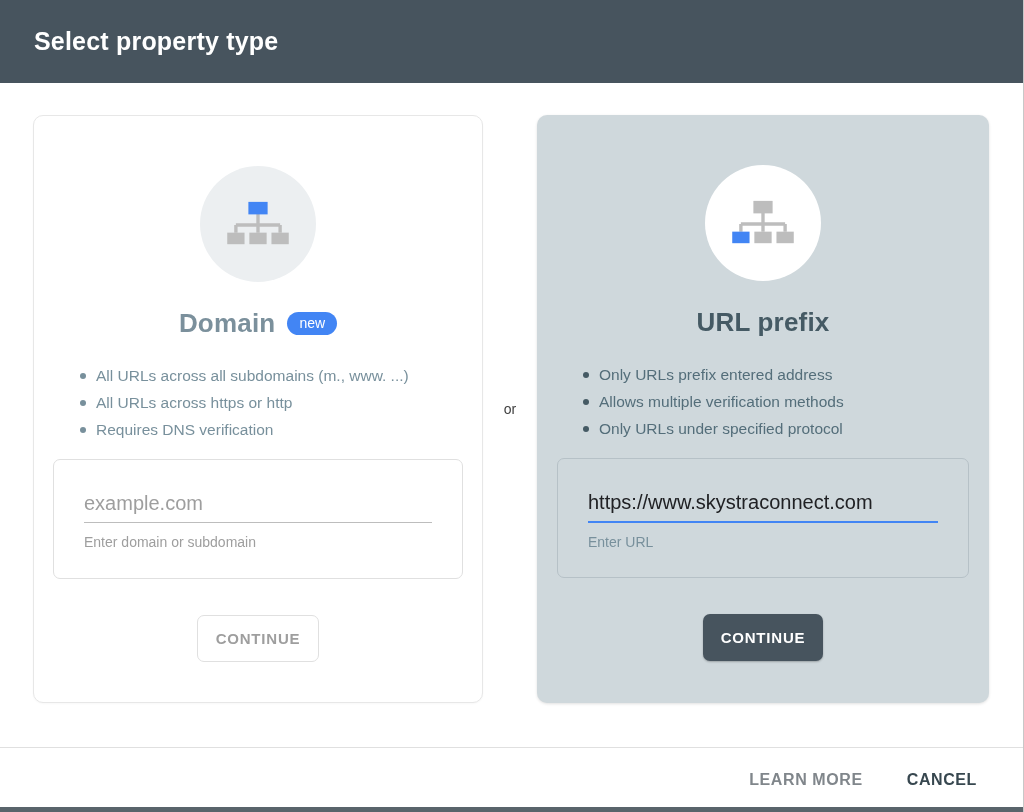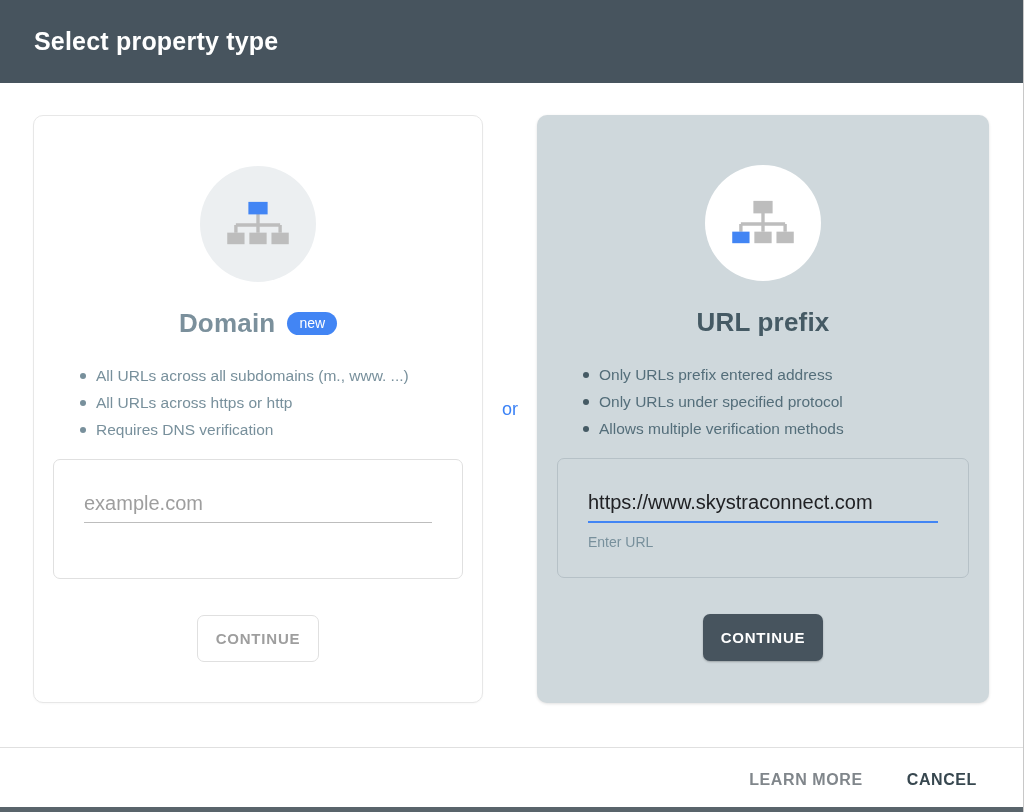--- a/index.html
+++ b/index.html
@@ -57,22 +57,22 @@
     border: none;
     box-shadow: 0 1px 3px rgba(0,0,0,0.12);
   }
   .or-sep {
     width: 54px;
     align-self: stretch;
     height: 588px;
     display: flex;
     align-items: center;
     justify-content: center;
-    color: #3b82f6;
-    font-size: 18px;
+    color: #404040;
+    font-size: 14px;
     flex: none;
   }
 
   .icon-circle {
     width: 116px;
     height: 116px;
     border-radius: 50%;
     display: flex;
     align-items: center;
     justify-content: center;
@@ -244,20 +244,21 @@
         <span class="card-title">Domain</span>
         <span class="badge">new</span>
       </div>
       <ul class="features">
         <li>All URLs across all subdomains (m., www. ...)</li>
         <li>All URLs across https or http</li>
         <li>Requires DNS verification</li>
       </ul>
       <div class="input-panel">
         <input class="text-input" type="text" placeholder="example.com" style="">
+        <div class="helper">Enter domain or subdomain</div>
       </div>
       <button class="continue-btn secondary">CONTINUE</button>
     </div>
 
     <div class="or-sep">or</div>
 
     <div class="card urlprefix">
       <div class="icon-circle">
         <svg class="tree-icon" width="66" height="50" viewBox="0 0 68 52" fill="none" xmlns="http://www.w3.org/2000/svg">
           <path d="M34 15 V27 M11 27 H57 M11 27 V35 M34 27 V35 M57 27 V35" stroke="#bdbdbd" stroke-width="3.5"></path>
@@ -265,22 +266,22 @@
           <rect x="2" y="35" width="18" height="12" fill="#4285f4"></rect>
           <rect x="25" y="35" width="18" height="12" fill="#bdbdbd"></rect>
           <rect x="48" y="35" width="18" height="12" fill="#bdbdbd"></rect>
         </svg>
       </div>
       <div class="title-row">
         <span class="card-title">URL prefix</span>
       </div>
       <ul class="features">
         <li>Only URLs prefix entered address</li>
+        <li>Allows multiple verification methods</li>
         <li>Only URLs under specified protocol</li>
-        <li>Allows multiple verification methods</li>
       </ul>
       <div class="input-panel">
         <input class="text-input" type="text" autofocus="" value="https://www.skystraconnect.com" style="">
         <div class="helper">Enter URL</div>
       </div>
       <button class="continue-btn primary">CONTINUE</button>
     </div>
 
   </div>
 

